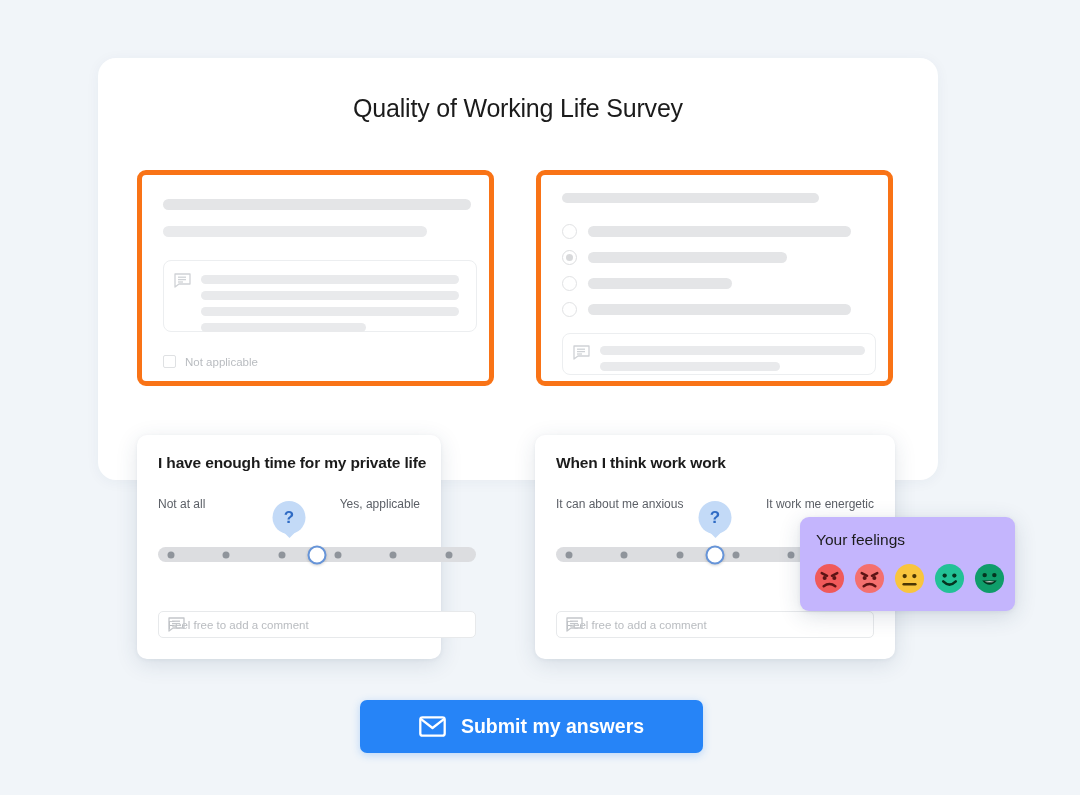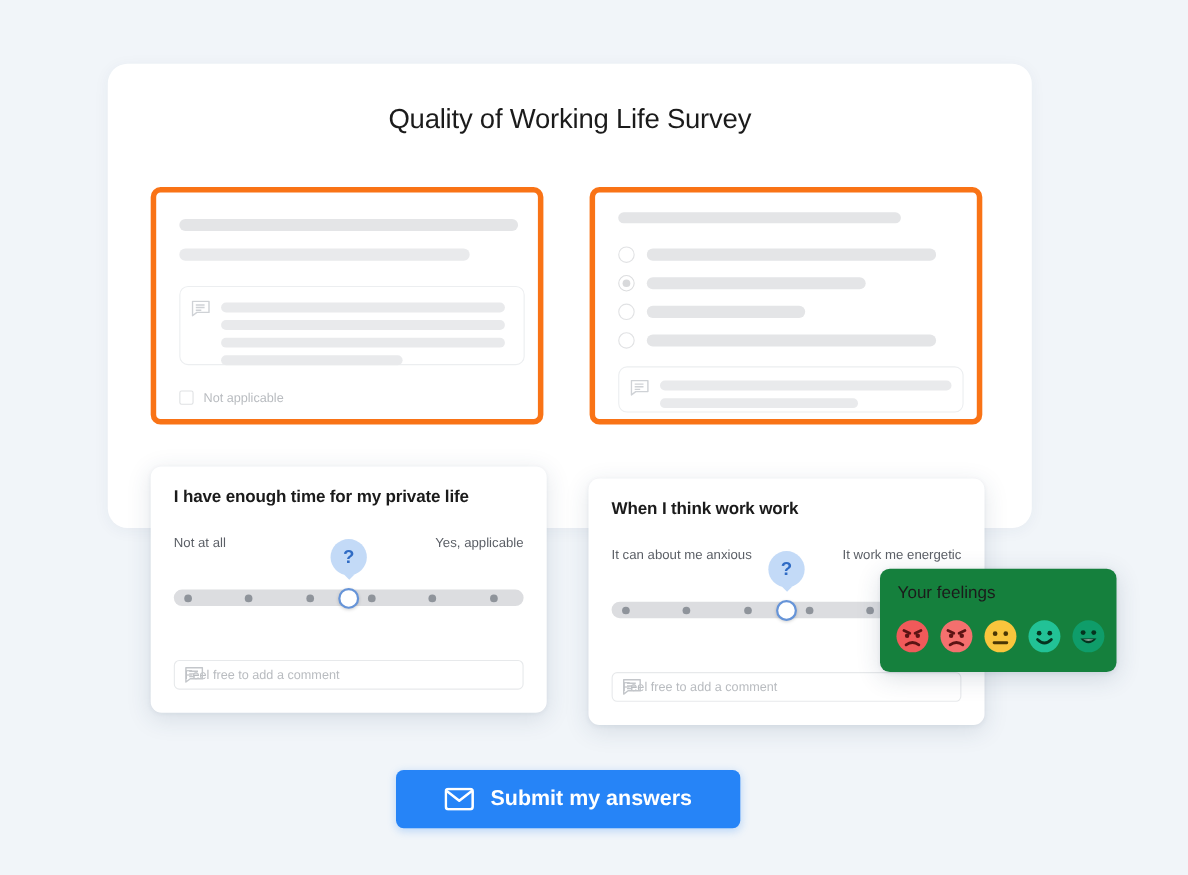--- a/index.html
+++ b/index.html
@@ -64,21 +64,21 @@
   .na-box { width: 13px; height: 13px; border: 1.4px solid #dfe1e3; border-radius: 2px; background: #fff; }
   .na-label { font-size: 11.5px; color: #b9bcc0; }
 
   
   .slider-card {
     position: absolute;
     background: #ffffff;
     border-radius: 10px;
     box-shadow: 0 5px 22px rgba(37,60,95,0.13), 0 1px 4px rgba(37,60,95,0.06);
   }
-  #slider-left  { left: 137px; top: 424px; width: 360px; height: 224px; }
+  #slider-left  { left: 137px; top: 435px; width: 304px; height: 224px; }
   #slider-right { left: 535px; top: 435px; width: 360px; height: 224px; }
 
   .sc-title {
     position: absolute; left: 21px; top: 19px;
     font-size: 15.5px; font-weight: bold; color: #1b1b1b;
     letter-spacing: -0.15px;
   }
   .sc-min, .sc-max {
     position: absolute; top: 62px;
     font-size: 12px; color: #5b5f66;
@@ -126,34 +126,34 @@
     background: #fff;
     display: flex; align-items: center; gap: 9px;
     padding-left: 9px;
   }
   .cmt-ph { font-size: 11.5px; color: #b9bcc0; }
 
   
   .feelings {
     position: absolute; left: 800px; top: 517px;
     width: 215px; height: 94px;
-    background: #15803d; border-radius: 9px;
+    background: #c4b5fd; border-radius: 9px;
     box-shadow: 0 5px 22px rgba(37,60,95,0.16), 0 1px 4px rgba(37,60,95,0.07);
   }
   .feelings-title {
     position: absolute; left: 16px; top: 14px;
     font-size: 15.5px; color: #1b1b1b;
   }
   .faces { position: absolute; left: 14px; top: 46px; display: flex; gap: 9px; }
   .face { width: 31px; height: 31px; display: block; }
 
   
   .submit {
     position: absolute; left: 360px; top: 700px;
-    width: 313px; height: 53px;
+    width: 343px; height: 53px;
     background: #2684f7; border: none; border-radius: 7px;
     display: flex; align-items: center; justify-content: center; gap: 15px;
     cursor: pointer;
     box-shadow: 0 2px 8px rgba(38,132,247,0.28);
   }
   .submit-label { font-size: 19.5px; font-weight: bold; color: #ffffff; }
   .mail-ico { width: 27px; height: 21px; }
 </style>
 </head>
 <body>

